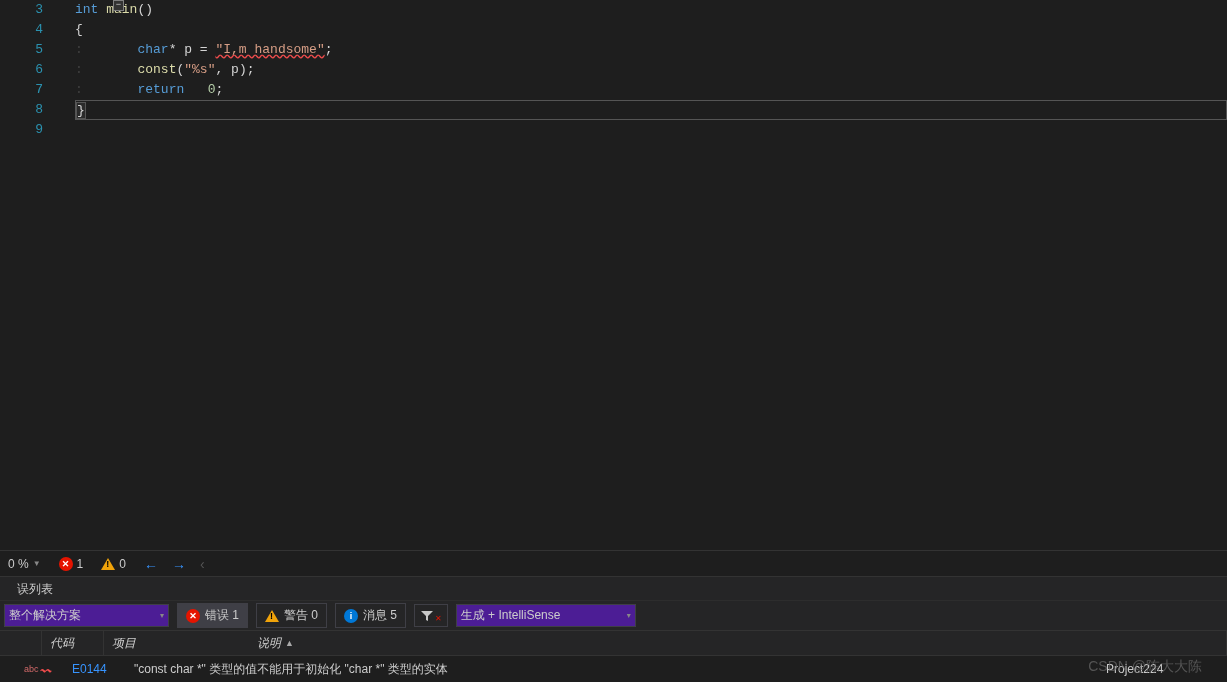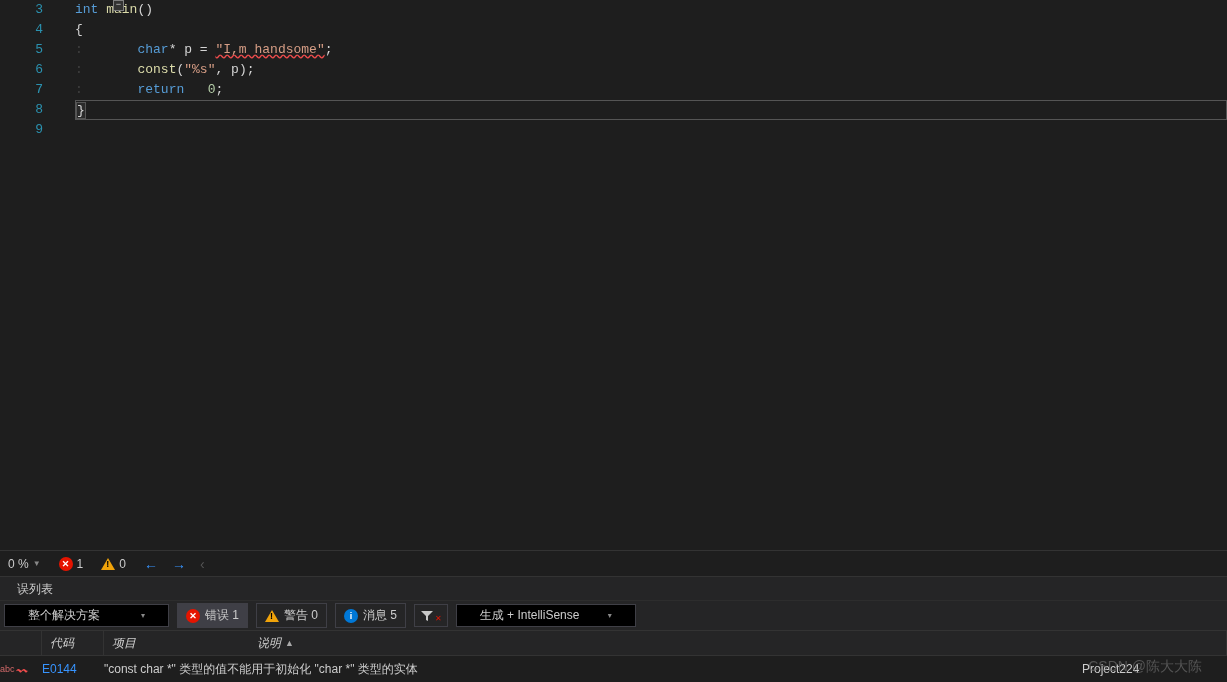--- a/index.html
+++ b/index.html
@@ -133,23 +133,23 @@
     background: #252526;
     display:flex;
     align-items:center;
     gap:8px;
     padding: 0 4px;
     font-family:"Segoe UI", sans-serif;
     font-size:12px;
     border-top:1px solid #2d2d2d;
   }
   .combo {
-    background:#000000;
+    background:#4c1d95;
     border:1px solid #3f3f46;
-    padding:2px 23px;
+    padding:2px 4px;
     display:flex;
     align-items:center;
     gap:6px;
     color:#ccc;
   }
   .btnbox {
     background:#252526;
     border:1px solid #3f3f46;
     padding:3px 8px;
     display:flex;
@@ -179,21 +179,21 @@
   .gridhead .col { padding:0 8px; border-right:1px solid #333; height:100%; display:flex; align-items:center; gap:4px;}
   .gridrow {
     height: 26px;
     display:flex;
     align-items:center;
     font-family:"Segoe UI", sans-serif;
     font-size:12px;
     color:#ccc;
     background:#1e1e1e;
   }
-  .gridrow .cell { padding:0 0; }
+  .gridrow .cell { padding:0 24px; }
   .errcode { color:#3794ff; }
   .row-icon-squig {
     color:#f14c4c;
     font-size:11px;
   }
   .watermark {
     position:absolute;
     bottom:6px; right:25px;
     color:#6b6b6b;
     font-family:"Segoe UI", sans-serif;

